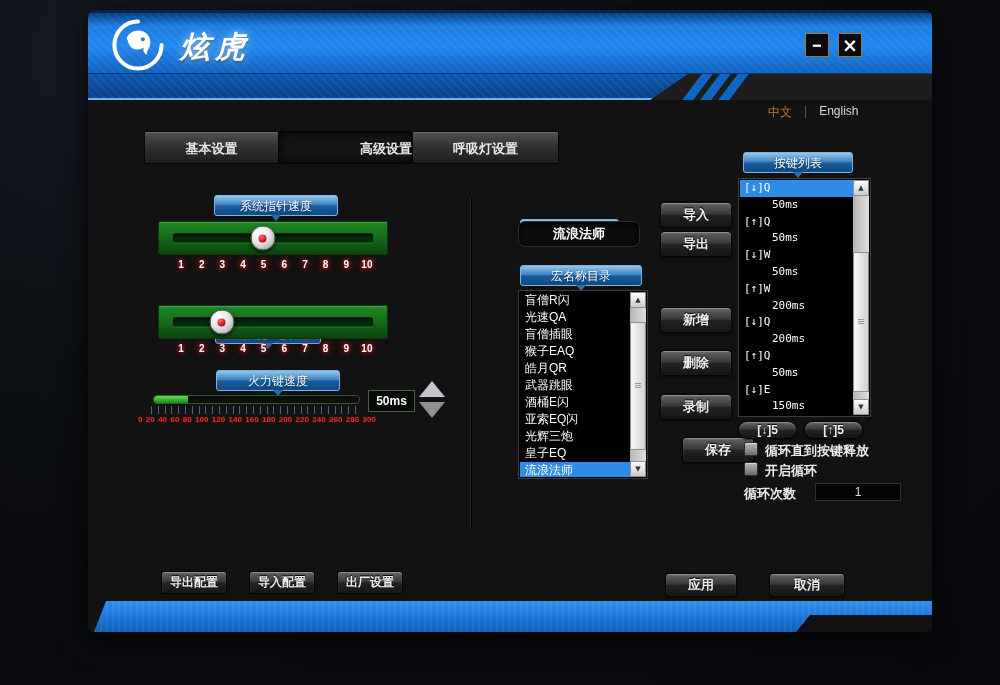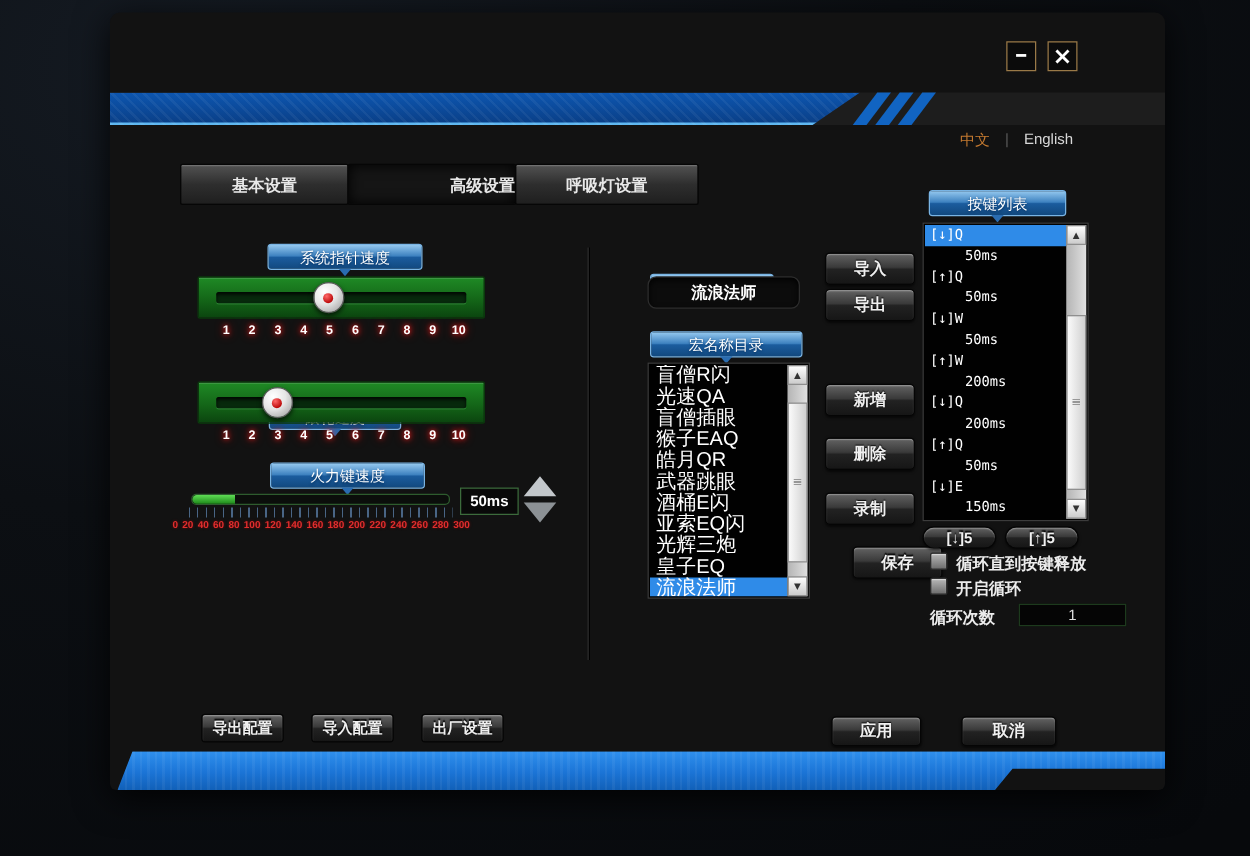--- a/index.html
+++ b/index.html
@@ -144,21 +144,21 @@
     color:#fff; text-align:center; font-size:13px; font-weight:bold;
     box-shadow:inset 0 2px 5px rgba(0,0,0,.9);
   }
   .loop-input {
     position:absolute; left:727px; top:473px; width:86px; height:18px;
     background:#050505; border:1px solid #1d3a1d; color:#ddd; text-align:center; font-size:12px;
   }
   
   .listbox { position:absolute; background:#010101; border:1px solid #3c3c3c; }
   .list-inner { position:absolute; left:1px; top:1px; right:17px; bottom:1px; overflow:hidden; }
-  .list-item { height:17px; line-height:17px; padding-left:5px; color:#fff; font-size:16px; white-space:nowrap; cursor:pointer; }
+  .list-item { height:17px; line-height:17px; padding-left:5px; color:#fff; font-size:12px; white-space:nowrap; cursor:pointer; }
   .list-item.sel { background:#2f8be8; }
   .key-item { height:16.8px; line-height:16.8px; padding-left:4px; color:#fff; font-size:11px;
     font-family:"DejaVu Sans Mono",monospace; white-space:nowrap; cursor:pointer; }
   .key-item.indent { padding-left:32px; }
   .key-item.sel { background:#2f8be8; }
   
   .scrollbar { position:absolute; top:1px; right:1px; bottom:1px; width:16px; background:linear-gradient(90deg,#b4b4b4,#e0e0e0); }
   .sb-btn { position:absolute; left:0; width:16px; height:16px; line-height:14px; text-align:center;
     background:linear-gradient(180deg,#fdfdfd,#cccccc); border:1px solid #8f8f8f;
     font-family:"DejaVu Sans",sans-serif; font-size:7px; color:#333; cursor:pointer; }
@@ -198,20 +198,30 @@
     clip-path:polygon(18px 0, 844px 0, 844px 14px, 722px 14px, 708px 31px, 6px 31px);
   }
   .ftr::after { content:""; position:absolute; inset:0;
     background:repeating-linear-gradient(90deg, rgba(255,255,255,.05) 0 2px, transparent 2px 6px); }
 </style>
 </head>
 <body>
 
 <div class="window">
 
+  <div class="hdr-main">
+    <div class="logo">
+      <svg viewBox="0 0 64 64" width="52" height="52">
+        <path d="M32 3 A29 29 0 1 0 61 32" fill="none" stroke="#ffffff" stroke-width="5" stroke-linecap="round"></path>
+        <path fill="#ffffff" d="M18 24 c2 -8 12 -12 20 -9 c7 3 10 9 9 16 c-1 6 -5 8 -4 13 c-4 -2 -5 -6 -4 -9 c-6 4 -14 3 -17 -2 c-2 -3 -2 -6 -4 -9 z"></path>
+        <circle cx="38" cy="25" r="2.4" fill="#1b7ce2"></circle>
+      </svg>
+    </div>
+    <div class="brand">炫虎</div>
+  </div>
   <div class="winbtn min">
     <span>━</span>
   </div>
   <div class="winbtn close">
     <span style="font-size:19px;">×</span>
   </div>
   <div class="hdr-band">
     <div class="band-blue"></div>
     <div class="band-stripe" style="left:604px;"></div>
     <div class="band-stripe" style="left:622px;"></div>

